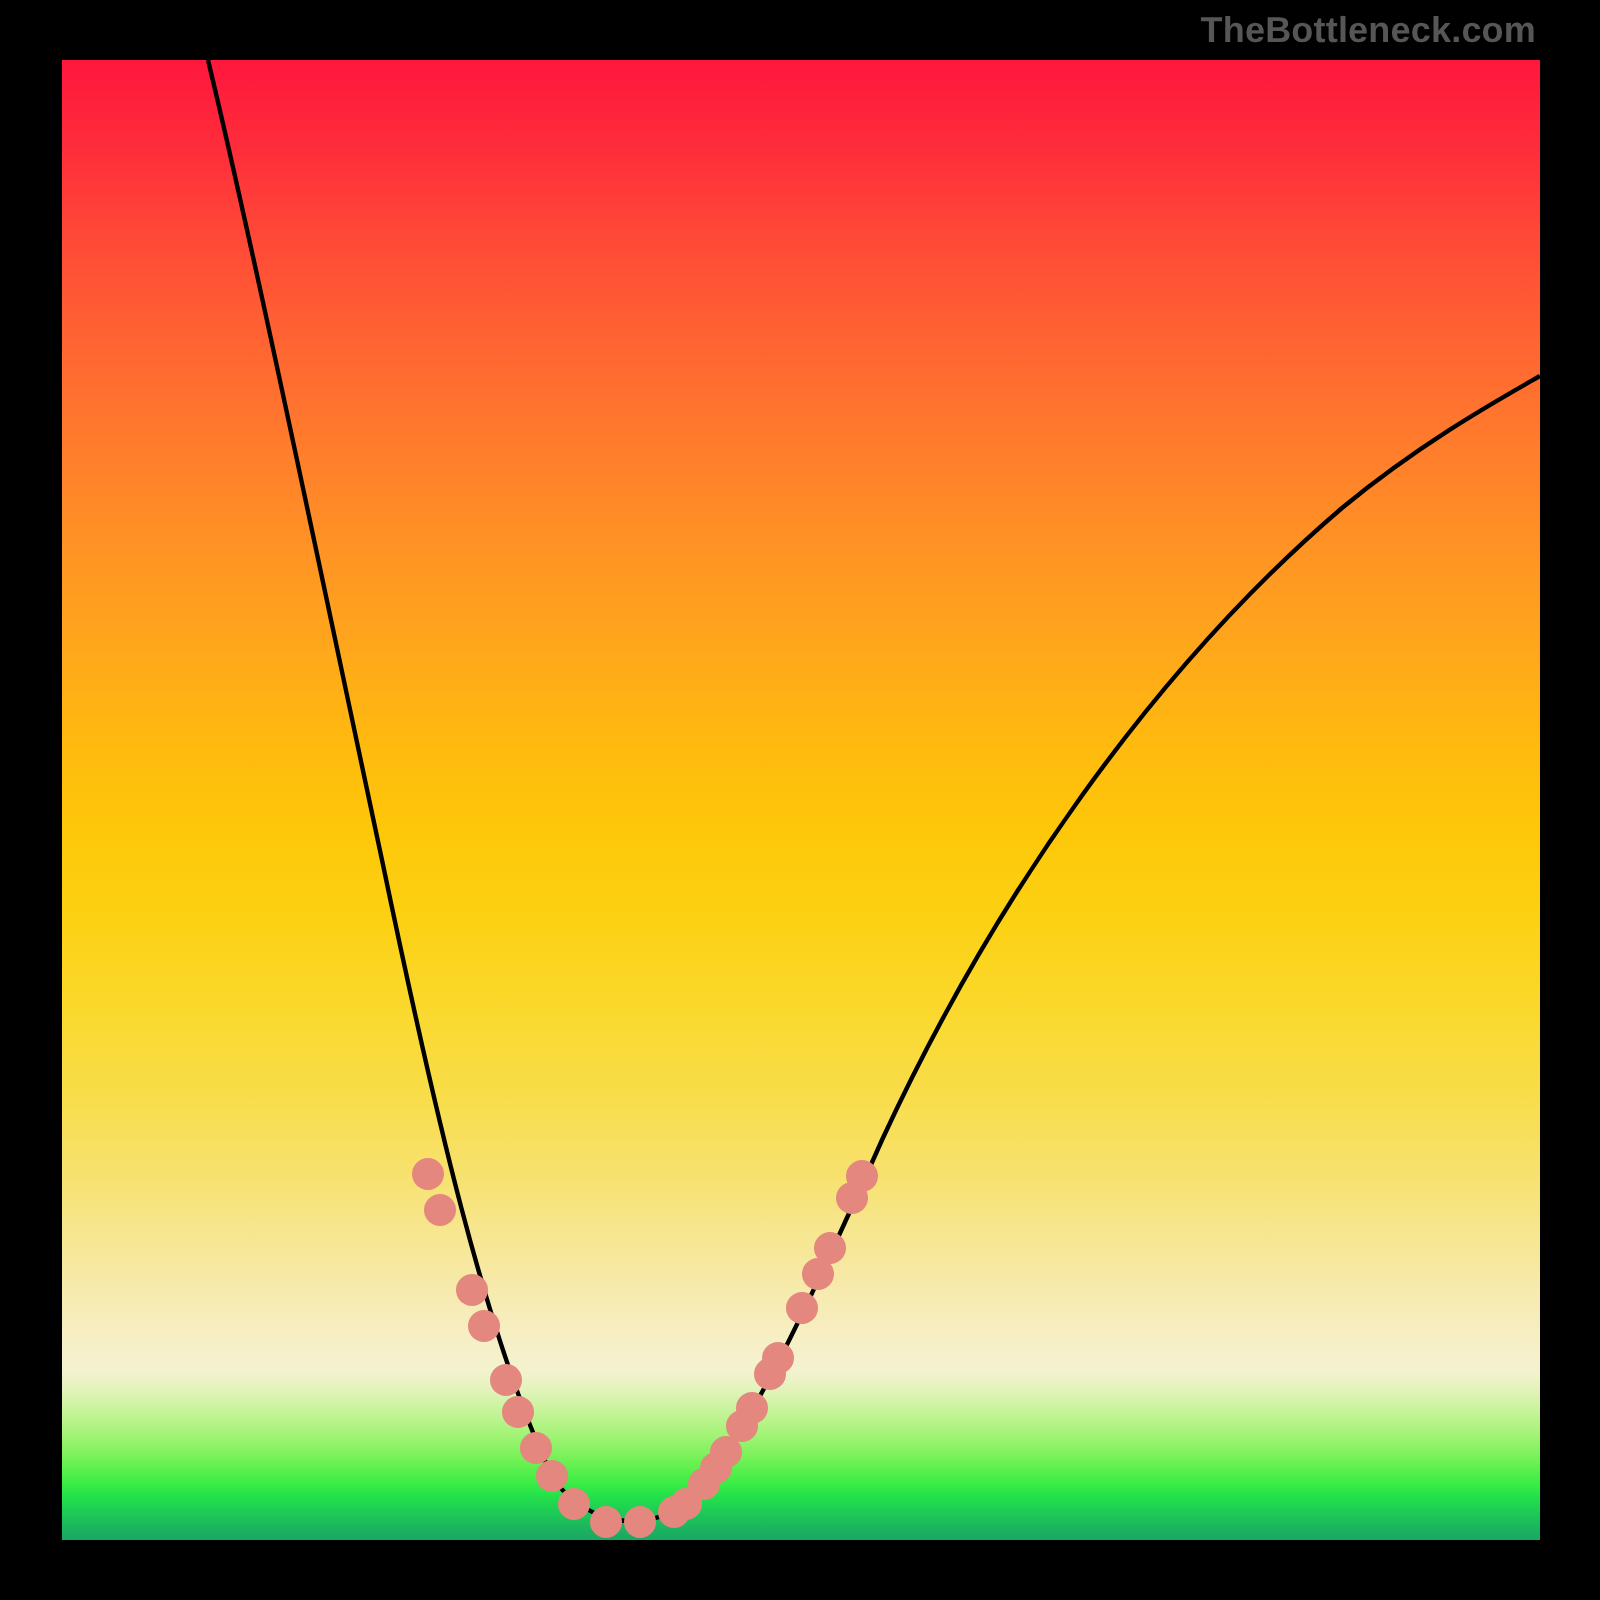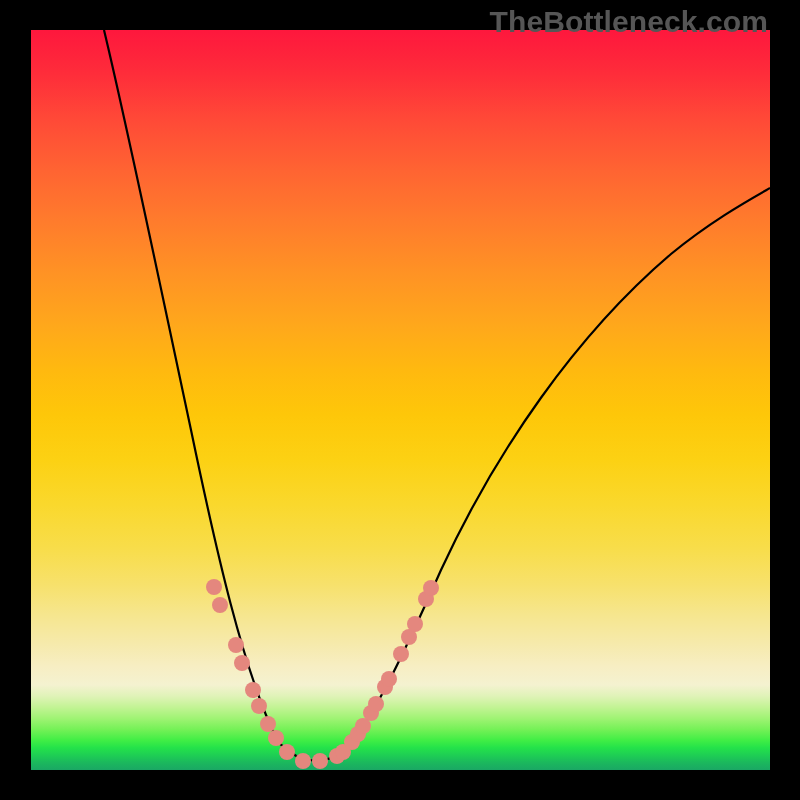--- a/index.html
+++ b/index.html
@@ -53,21 +53,21 @@
       #24e24a 97%,
       #1ece54 98%,
       #1bb85d 99%,
       #1aa764 100%
     );
   }
   .watermark {
     position: absolute;
     top: 5px;
     right: 32px;
-    font-size: 30px;
+    font-size: 18px;
     font-weight: 600;
     color: #565656;
     letter-spacing: 0.1px;
   }
   svg.curve {
     position: absolute;
     left: 31px;
     top: 30px;
     width: 739px;
     height: 740px;

